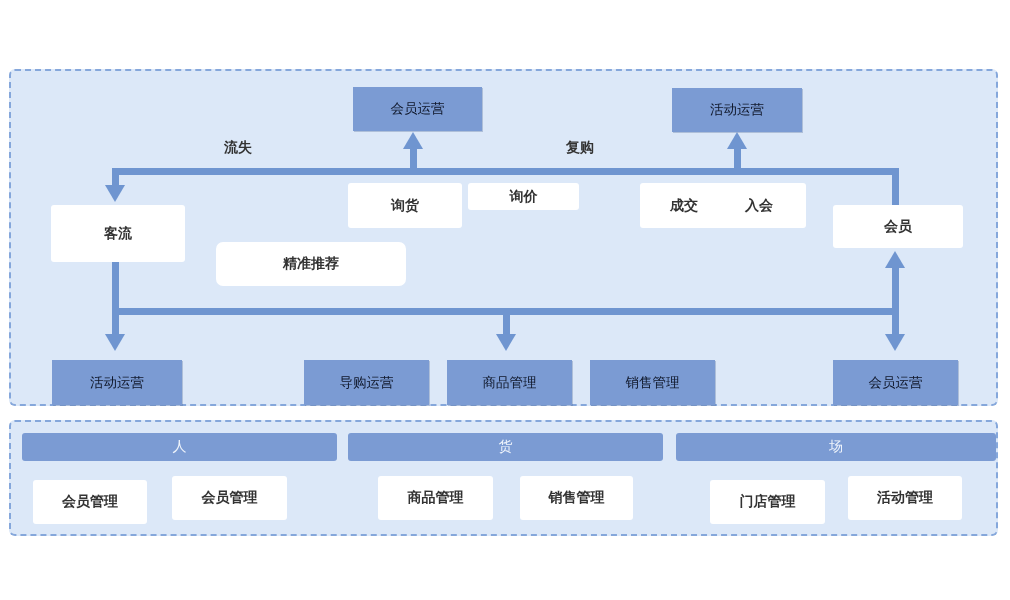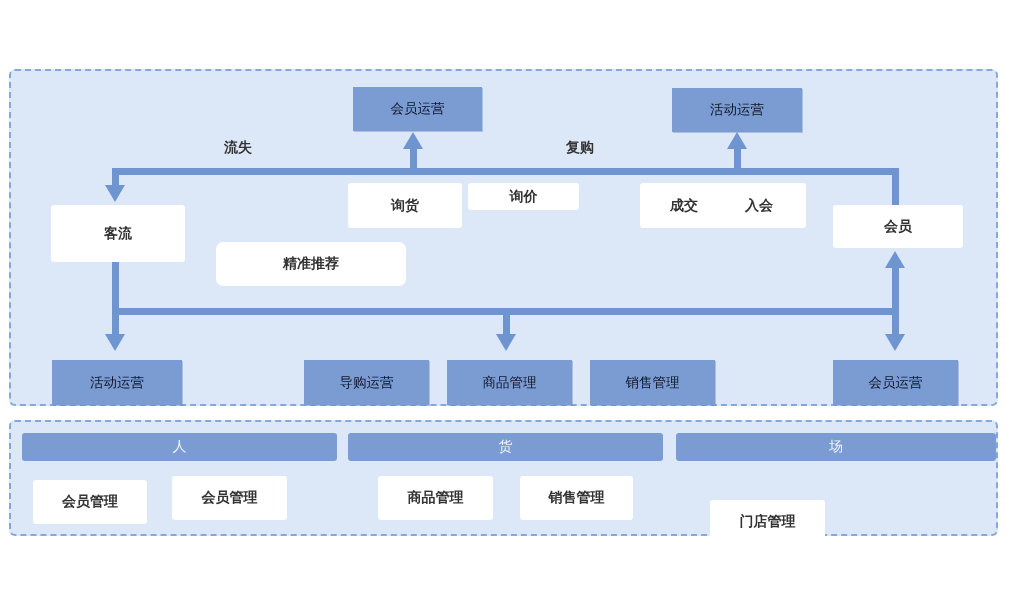--- a/index.html
+++ b/index.html
@@ -132,15 +132,16 @@
   <div class="node node-blue" style="left:833px; top:360px; width:125px; height:45px;">会员运营</div>
 
   <div class="node hdr-bar" style="left:22px; top:433px; width:315px; height:28px;">人</div>
   <div class="node hdr-bar" style="left:348px; top:433px; width:315px; height:28px;">货</div>
   <div class="node hdr-bar" style="left:676px; top:433px; width:320px; height:28px;">场</div>
 
   <div class="node node-white" style="left:33px; top:480px; width:114px; height:44px;">会员管理</div>
   <div class="node node-white" style="left:172px; top:476px; width:115px; height:44px;">会员管理</div>
   <div class="node node-white" style="left:378px; top:476px; width:115px; height:44px;">商品管理</div>
   <div class="node node-white" style="left:520px; top:476px; width:113px; height:44px;">销售管理</div>
-  <div class="node node-white" style="left:710px; top:500px; width:115px; height:44px;">门店管理</div>
+  <div class="node node-white" style="left:710px; top:480px; width:115px; height:44px;">门店管理</div>
+  <div class="node node-white" style="left:848px; top:476px; width:114px; height:44px;">活动管理</div>
 
 </div>
 
 </body></html>

